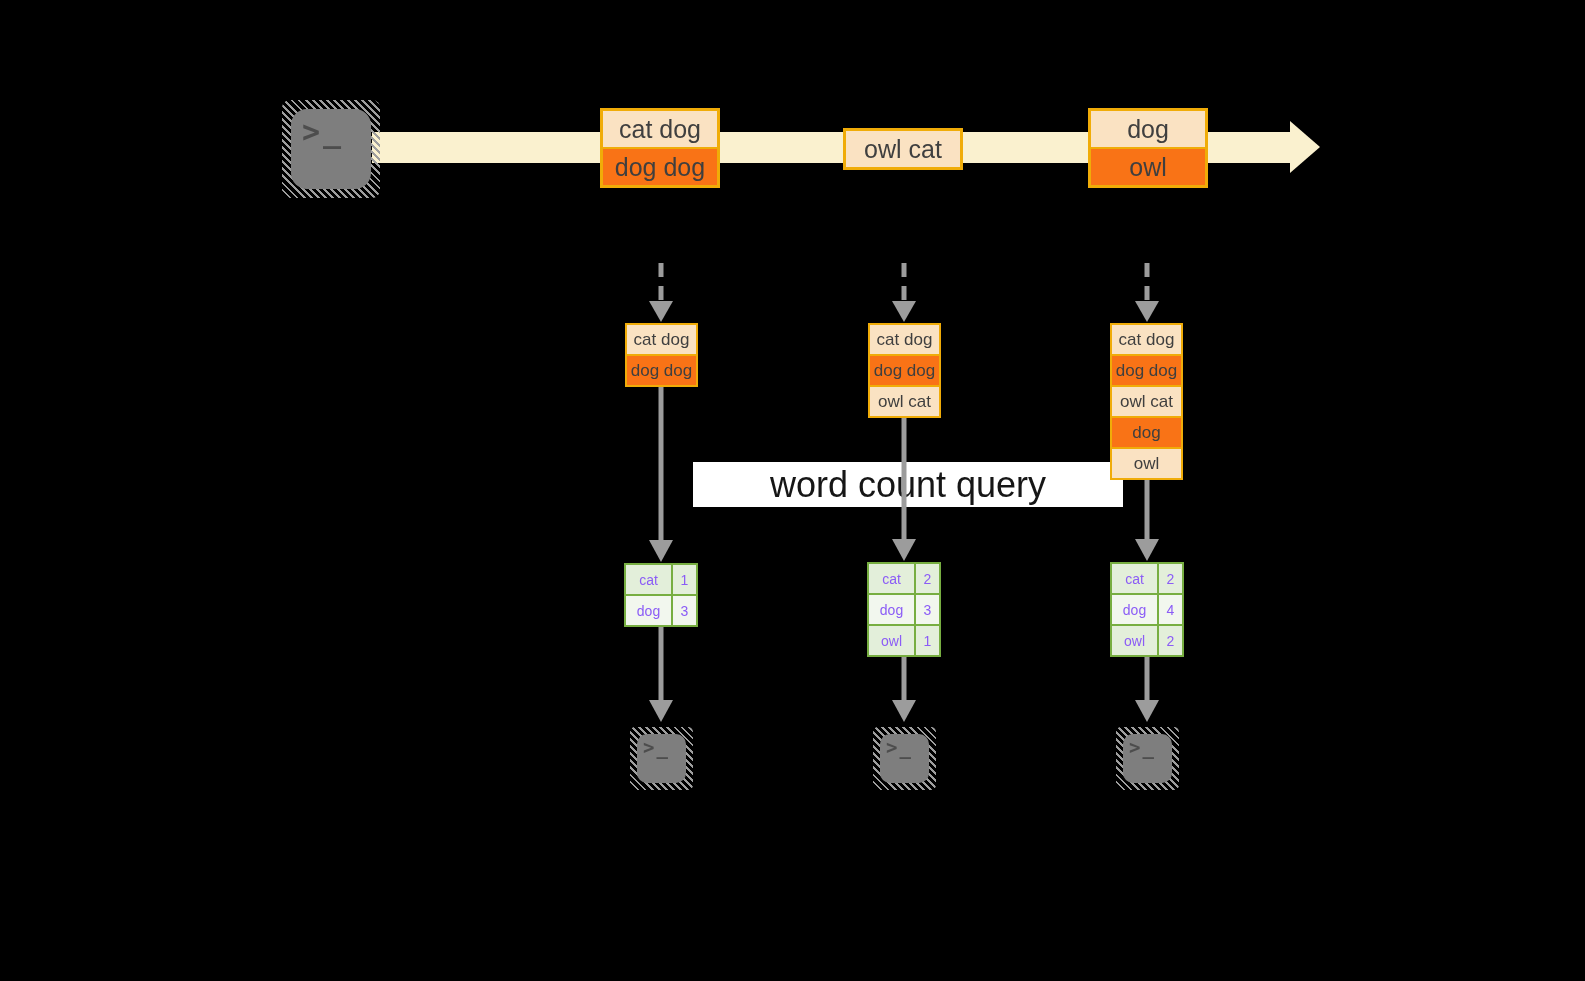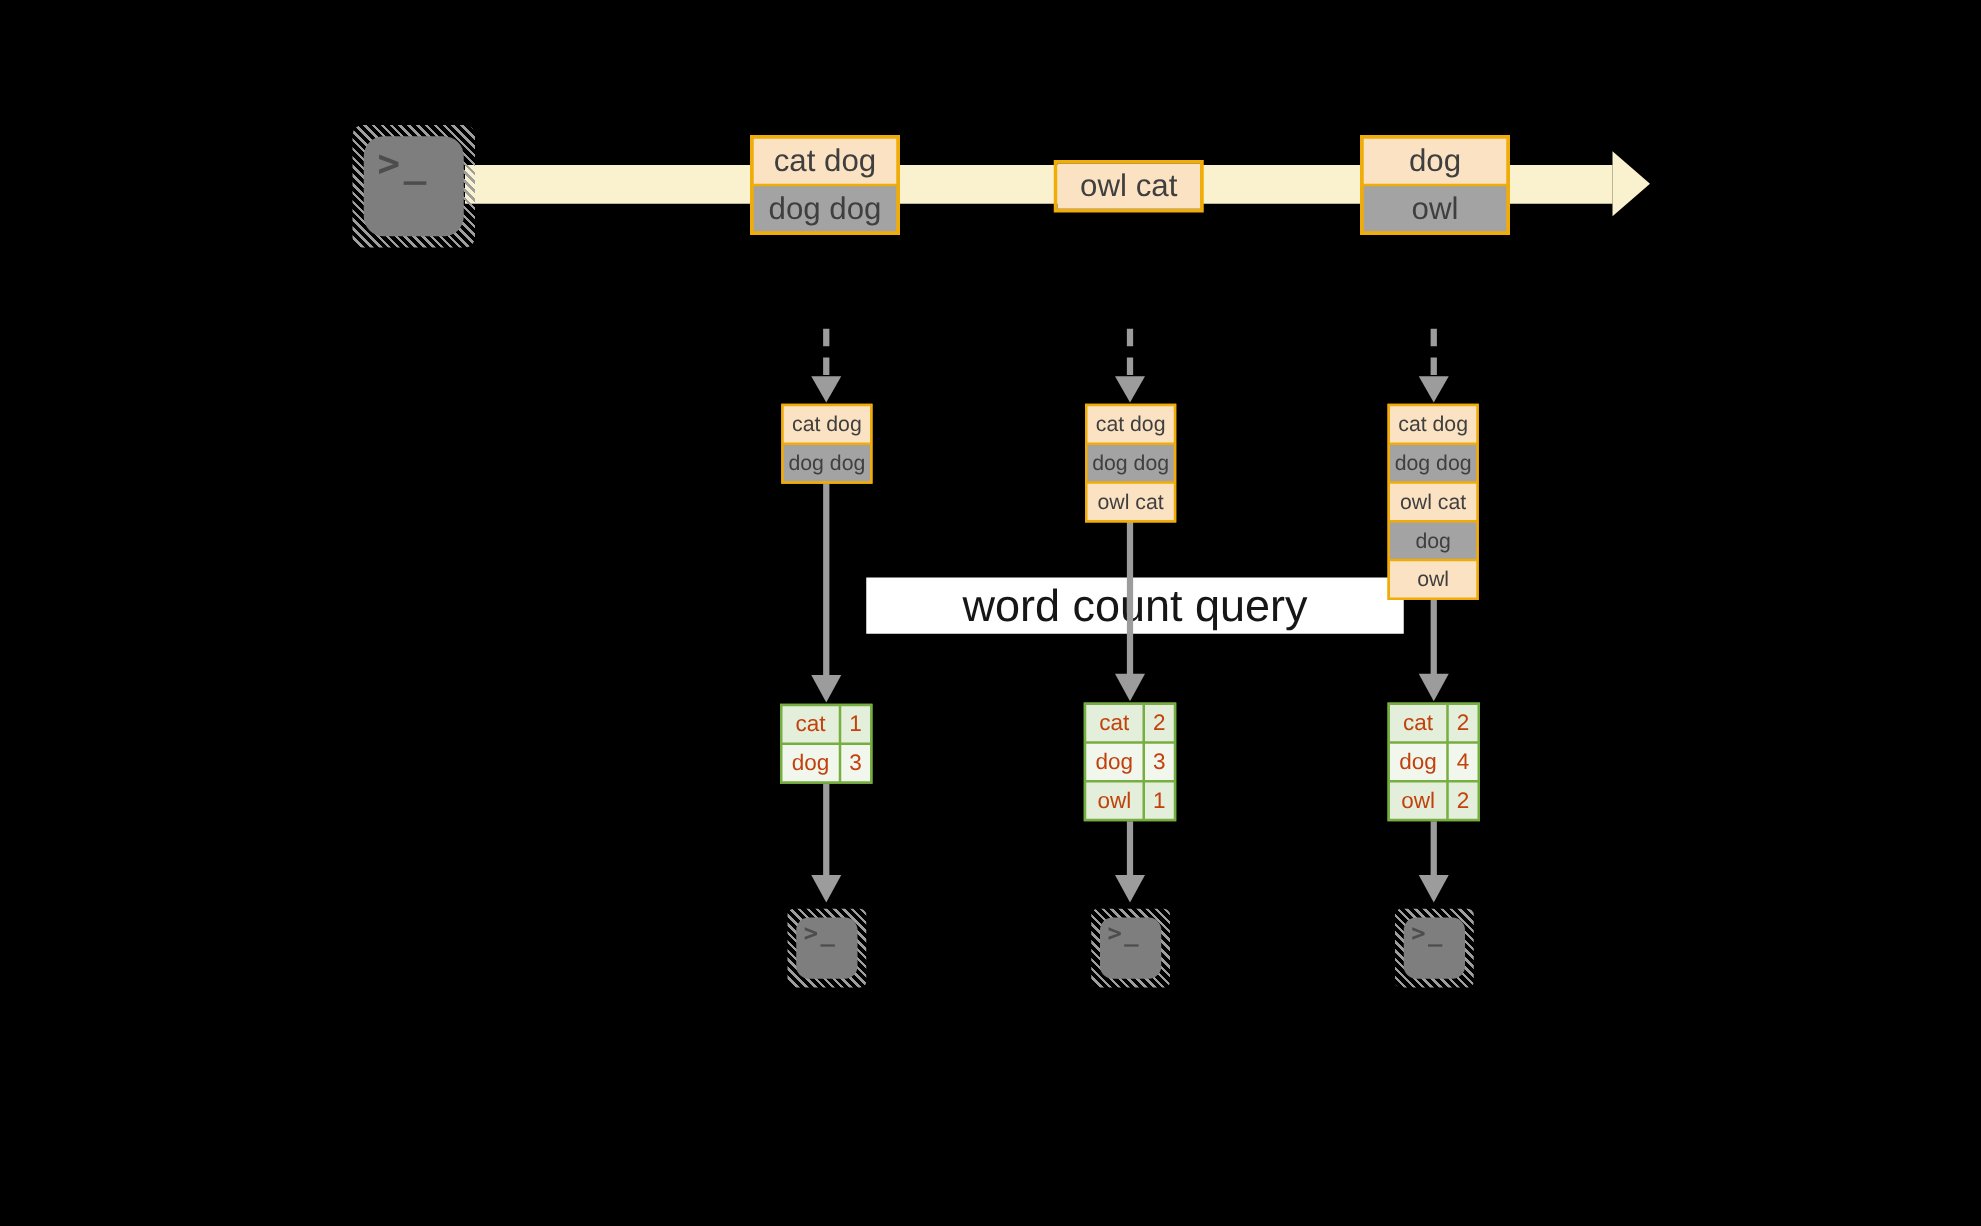--- a/index.html
+++ b/index.html
@@ -26,28 +26,28 @@
   .ebox{position:absolute;width:120px;box-sizing:border-box;border:3px solid #F0AC08;background:#F0AC08;
     display:flex;flex-direction:column;gap:2px;z-index:2;}
   .erow{height:36px;display:flex;align-items:center;justify-content:center;
     font-size:25px;color:#3f3f3f;}
   
   .stack{position:absolute;width:73px;box-sizing:border-box;border:2px solid #F0AC08;background:#F0AC08;
     display:flex;flex-direction:column;gap:2px;z-index:4;}
   .srow{height:29px;display:flex;align-items:center;justify-content:center;
     font-size:17px;color:#3f3f3f;}
   .fill-a{background:#FAE2C2;}
-  .fill-b{background:#a3a3a3;}
+  .fill-b{background:#f97316;}
   
   .query-bar{position:absolute;left:693px;top:462px;width:430px;height:45px;background:#ffffff;z-index:2;
     display:flex;align-items:center;justify-content:center;font-size:36px;font-weight:300;color:#161616;}
   
   .gtable{position:absolute;width:74px;box-sizing:border-box;border:2px solid #77AE41;background:#77AE41;
     display:grid;grid-template-columns:45px 23px;gap:2px;z-index:4;}
-  .gcell{height:29px;display:flex;align-items:center;justify-content:center;font-size:18px;color:#c2410c;}
+  .gcell{height:29px;display:flex;align-items:center;justify-content:center;font-size:14px;color:#8b5cf6;}
   .g-a{background:#E3EFDA;}
   .g-b{background:#F2F7EE;}
   
   .arrow-layer{position:absolute;left:0;top:0;width:1585px;height:981px;z-index:3;}
   .dash{stroke:#9c9c9c;stroke-width:5;stroke-dasharray:14 9;}
   .solid{stroke:#9c9c9c;stroke-width:5;}
   .head{fill:#9c9c9c;}
 </style>
 </head>
 <body>

